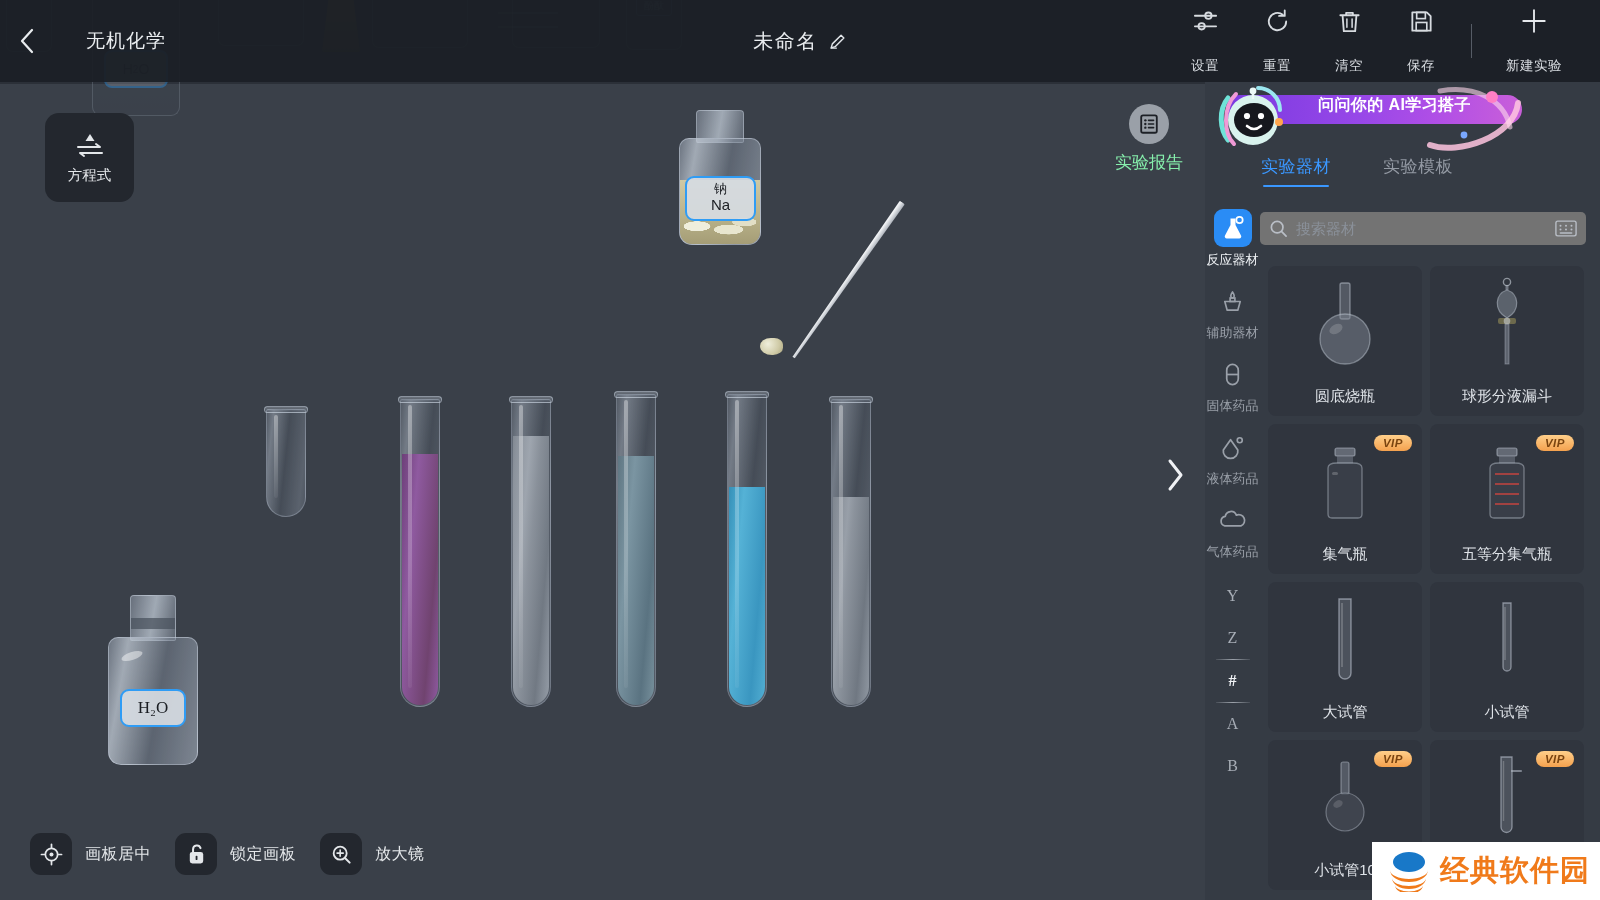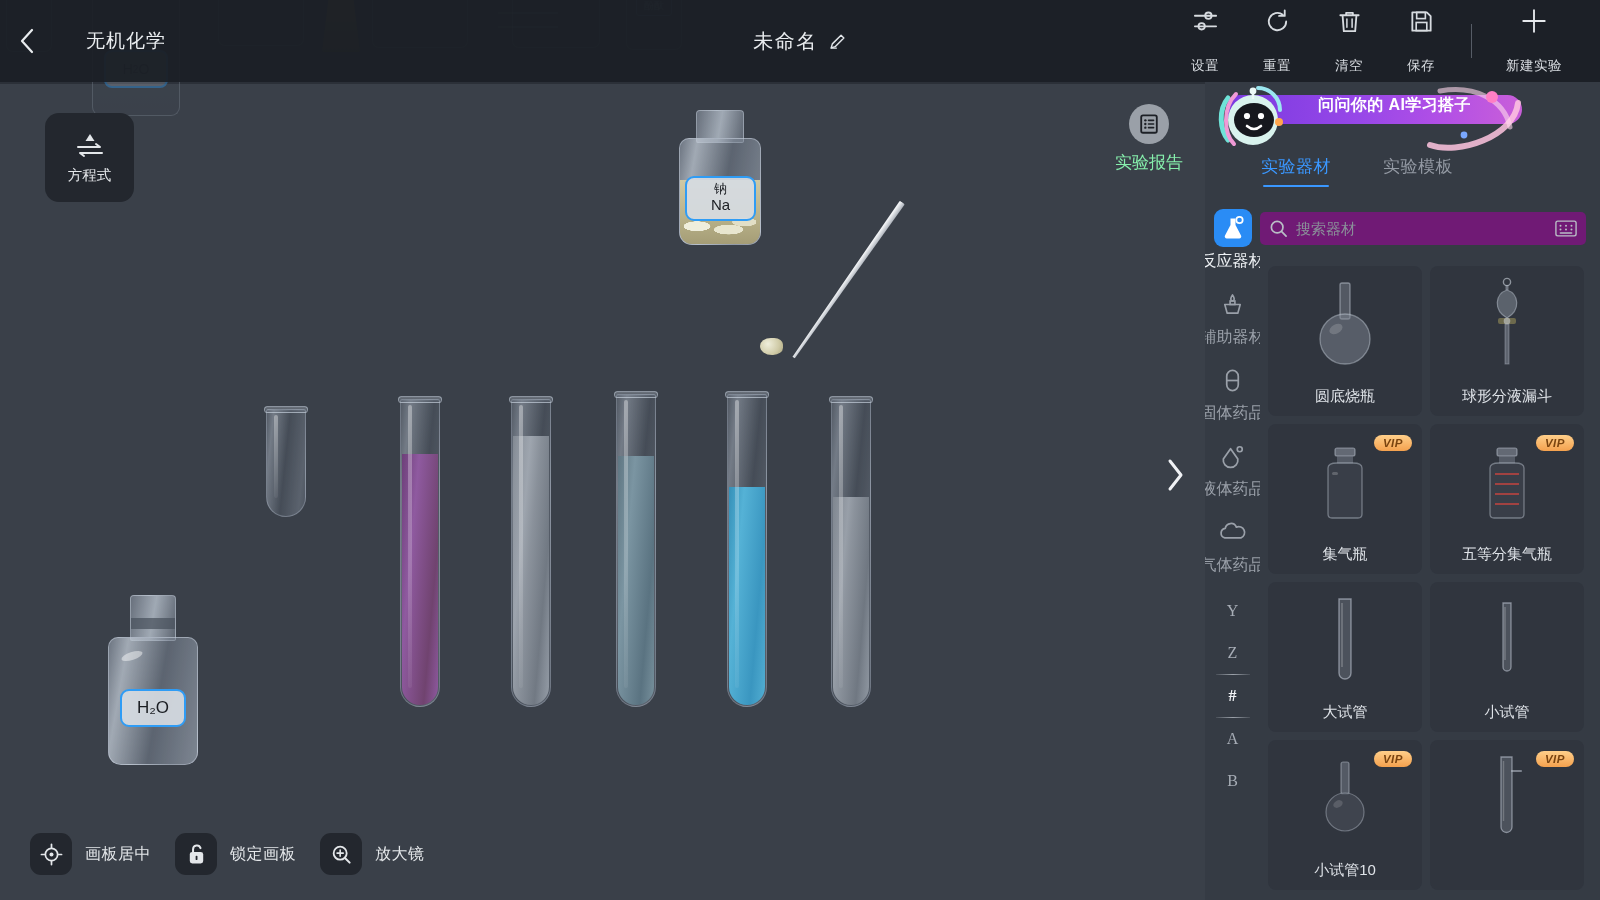--- a/index.html
+++ b/index.html
@@ -133,21 +133,21 @@
 
   .tabs { position: absolute; left: 0; top: 73px; width: 100%; display: flex; padding-left: 56px; gap: 52px; }
   .tab { font-size: 17px; color: #9399a3; cursor: pointer; padding-bottom: 9px; position: relative; letter-spacing: .5px; }
   .tab.active { color: #3a97ff; }
   .tab.active::after {
     content: ""; position: absolute; left: 2px; right: 2px; bottom: 0; height: 2px; background: #3a97ff; border-radius: 2px;
   }
 
   .search-row {
     position: absolute; left: 55px; top: 130px; width: 326px; height: 33px;
-    background: #701a75; border-radius: 5px; display: flex; align-items: center; padding: 0 9px;
+    background: #737373; border-radius: 5px; display: flex; align-items: center; padding: 0 9px;
   }
   .search-row input {
     flex: 1; background: transparent; border: none; outline: none;
     color: #d4d8de; font-size: 15px; margin-left: 8px;
     font-family: "Liberation Sans", sans-serif;
   }
   .search-row input::placeholder { color: #8a9099; }
   .kb-icon { width: 22px; height: 17px; cursor: pointer; }
 
   
@@ -157,21 +157,21 @@
   }
   .rail-item {
     width: 55px; padding: 7px 0 6px; display: flex; flex-direction: column;
     align-items: center; gap: 4px; cursor: pointer;
   }
   .rail-ico {
     width: 38px; height: 38px; border-radius: 9px;
     display: flex; align-items: center; justify-content: center;
   }
   .rail-item.active .rail-ico { background: #2a8cf5; }
-  .rail-lb { font-size: 16px; color: #9aa0a9; letter-spacing: 0; white-space: nowrap; }
+  .rail-lb { font-size: 13px; color: #9aa0a9; letter-spacing: 0; white-space: nowrap; }
   .rail-item.active .rail-lb { color: #eef1f4; }
   .rail-letters { display: flex; flex-direction: column; align-items: center; width: 100%; margin-top: 8px; }
   .rail-letter {
     font-size: 16px; color: #a7adb6; padding: 12px 0; width: 34px; text-align: center; cursor: pointer;
     font-family: "Liberation Serif", serif;
   }
   .rail-letter.cur { color: #f1f3f6; font-weight: bold; }
   .rail-div { width: 34px; height: 1px; background: linear-gradient(90deg, rgba(190,196,204,.15), rgba(190,196,204,.75), rgba(190,196,204,.15)); }
 
   
@@ -299,21 +299,21 @@
       <div class="tweezer" style="left:841px;top:185px;transform:rotate(35deg);"></div>
       <div class="tweezer-tip" style="left:760px;top:338px;"></div>
 
       <div class="bottle" style="left:108px;top:595px;width:90px;height:170px;">
         <div class="neck" style="left:22px;top:0;width:46px;height:46px;">
           <div style="position:absolute;left:0;right:0;top:22px;height:11px;background:rgba(70,78,90,.7);"></div>
         </div>
         <div class="body" style="top:42px;height:128px;">
           <div style="position:absolute;left:12px;top:14px;width:22px;height:8px;border-radius:50%;background:rgba(255,255,255,.45);transform:rotate(-18deg);"></div>
         </div>
-        <div class="label-blue" style="left:12px;top:94px;width:66px;height:38px;">
+        <div class="label-blue" style="left:12px;top:94px;width:66px;height:38px;font-family:Liberation Serif, serif;">
           <span style="font-size:17px;">H₂O</span>
         </div>
       </div>
 
       <div class="tube" style="left:266px;top:409px;width:40px;height:108px;">
         <div class="glass">
             <div class="shine"></div>
           </div>
         <div class="rim"></div>
       </div>
@@ -718,14 +718,23 @@
             <path d="M11 4 h11 v70 a5.5 5.5 0 0 1 -11 0 Z" fill="rgba(130,138,150,.35)" stroke="rgba(200,208,220,.55)" stroke-width="1.3"></path>
             <line x1="22" y1="18" x2="31" y2="18" stroke="rgba(200,208,220,.5)" stroke-width="2.2" stroke-linecap="round"></line>
             <line x1="13.5" y1="8" x2="13.5" y2="68" stroke="rgba(255,255,255,.22)" stroke-width="1.4"></line>
           </svg>
         </div>
         <div class="nm"></div>
       </div>
     </div>
   </div>
 
+  <div class="watermark">
+    <svg width="46" height="42" viewBox="0 0 46 42">
+      <ellipse cx="23" cy="12" rx="16" ry="10" fill="#1878c8"></ellipse>
+      <path d="M4 20 A19 12 0 0 0 42 20 A19 9 0 0 1 4 20 Z" fill="#f07a1a"></path>
+      <path d="M6 28 A17 11 0 0 0 40 28 A17 8 0 0 1 6 28 Z" fill="#f07a1a"></path>
+      <path d="M9 35 A14 9 0 0 0 37 35 A14 6.5 0 0 1 9 35 Z" fill="#f07a1a"></path>
+    </svg>
+    <div class="wm-text">经典软件园</div>
+  </div>
 
 </div>
 
 </body></html>

